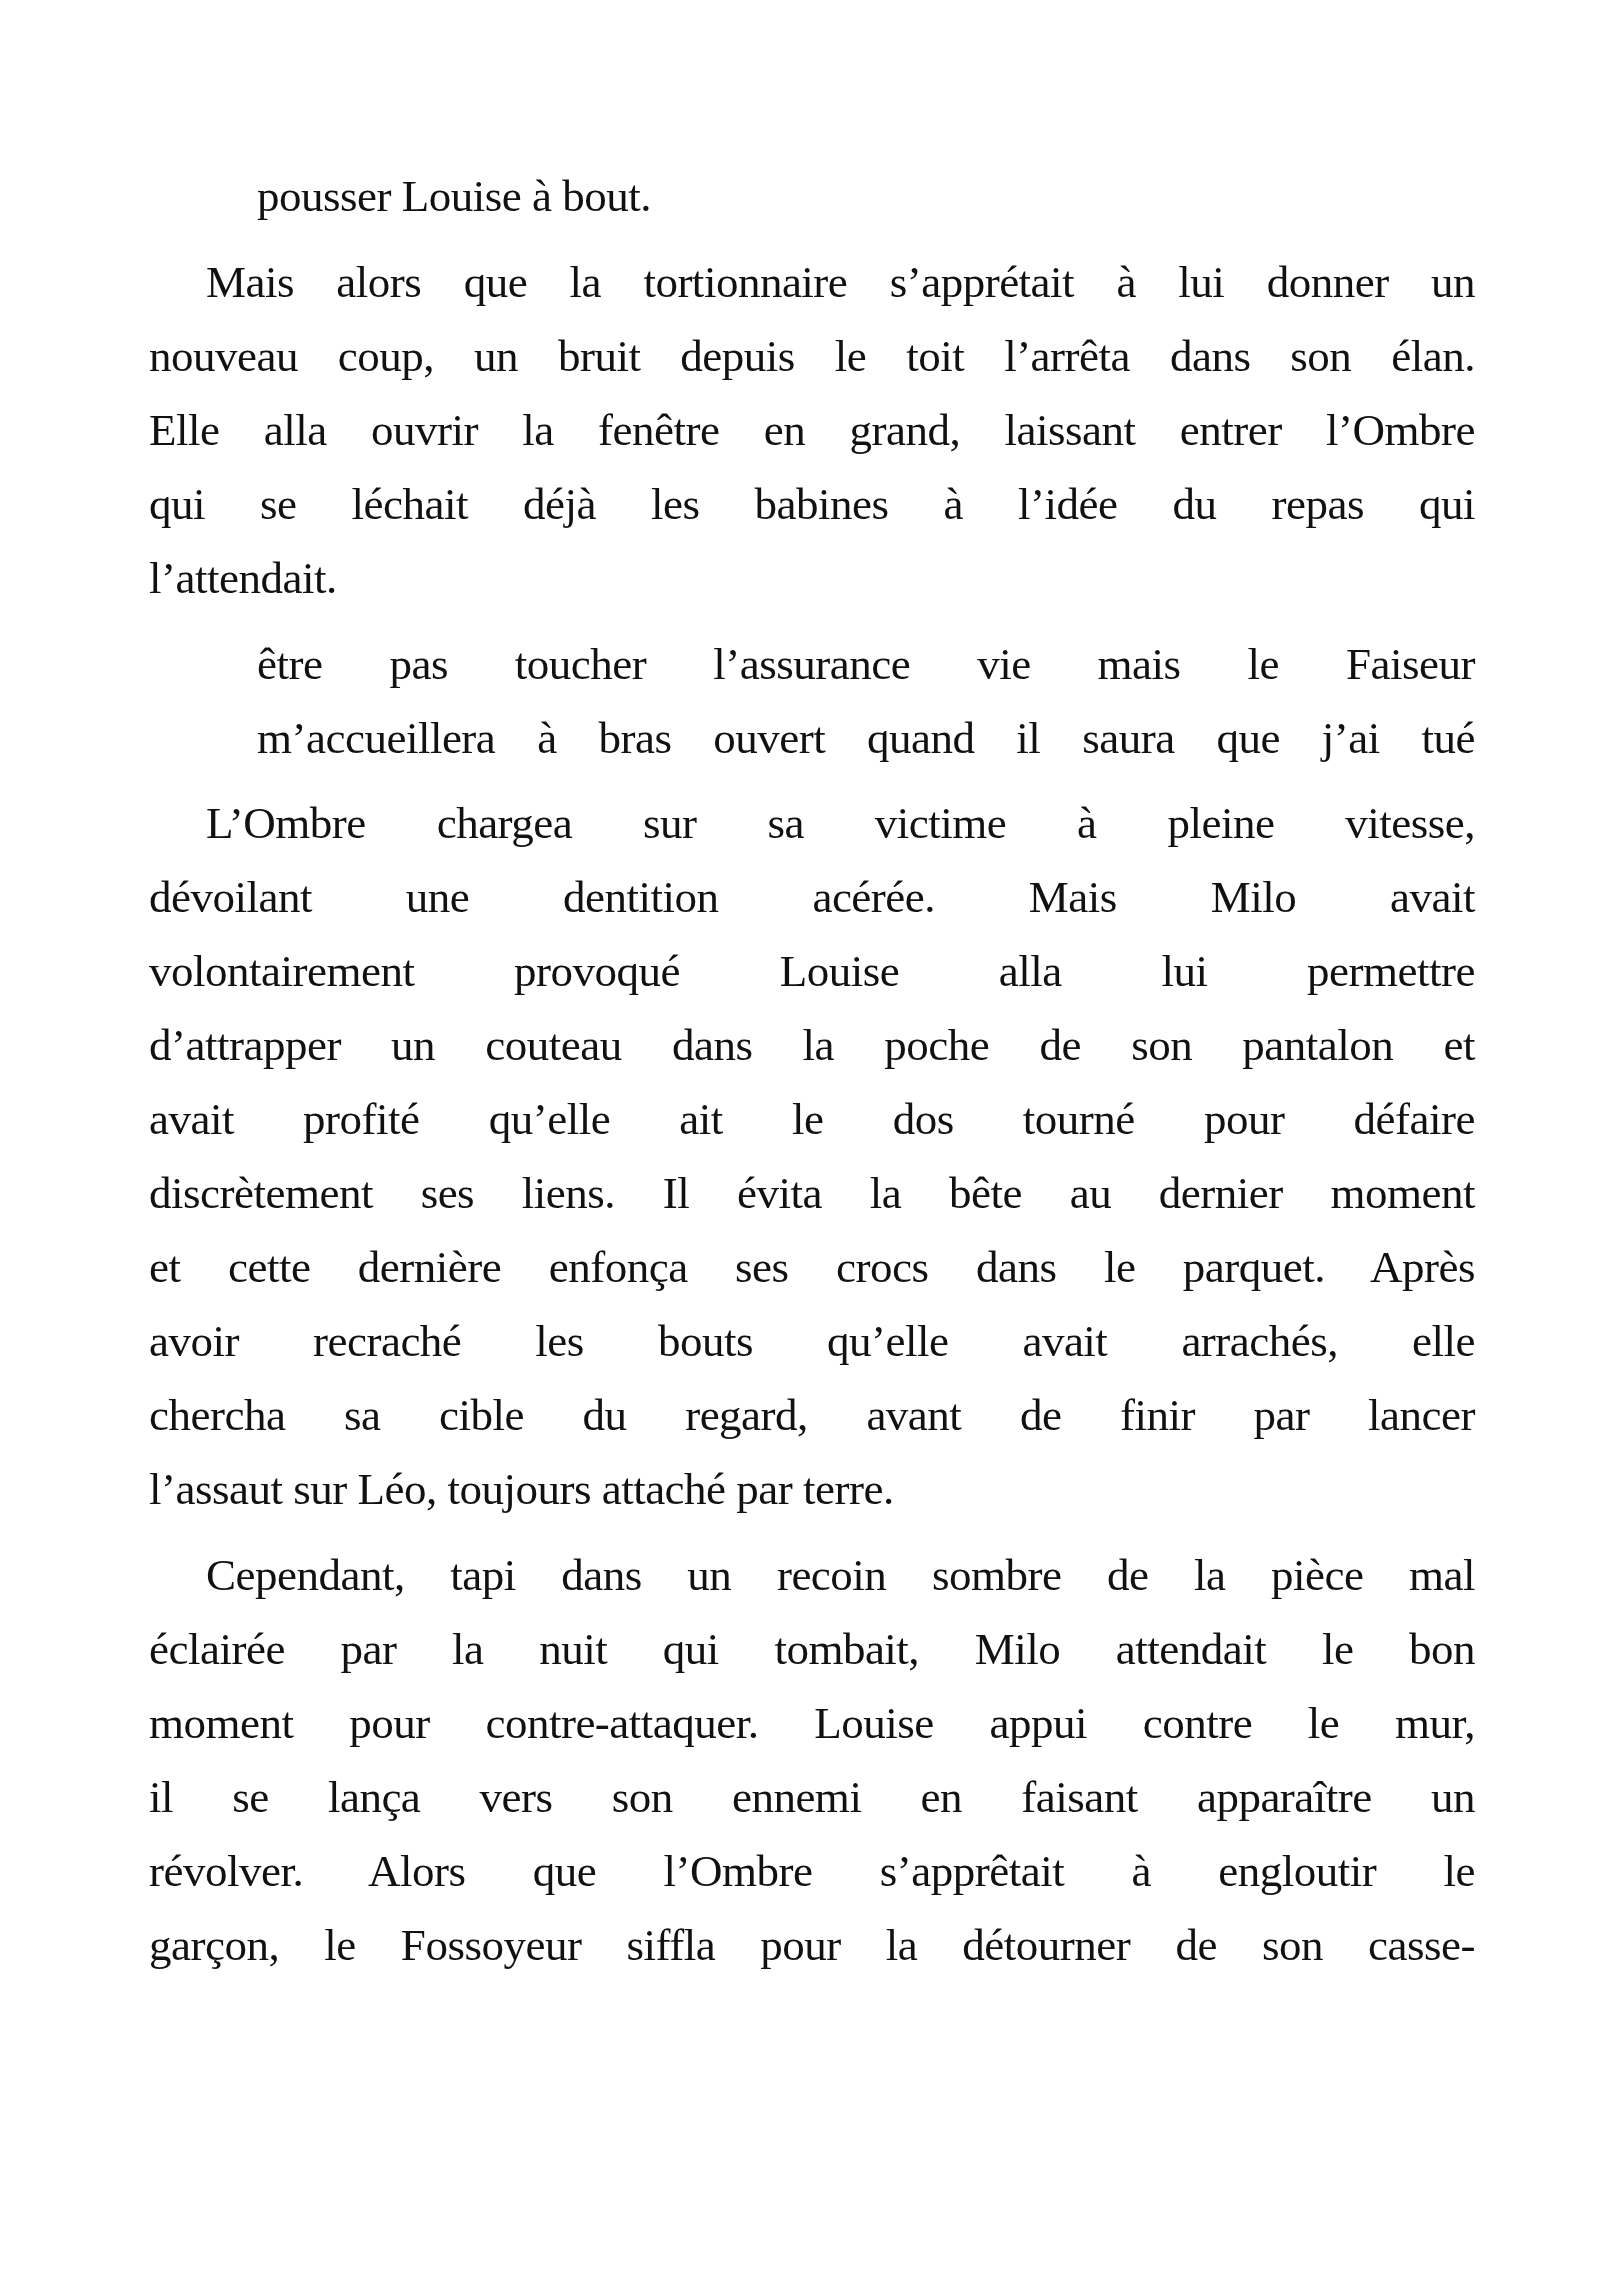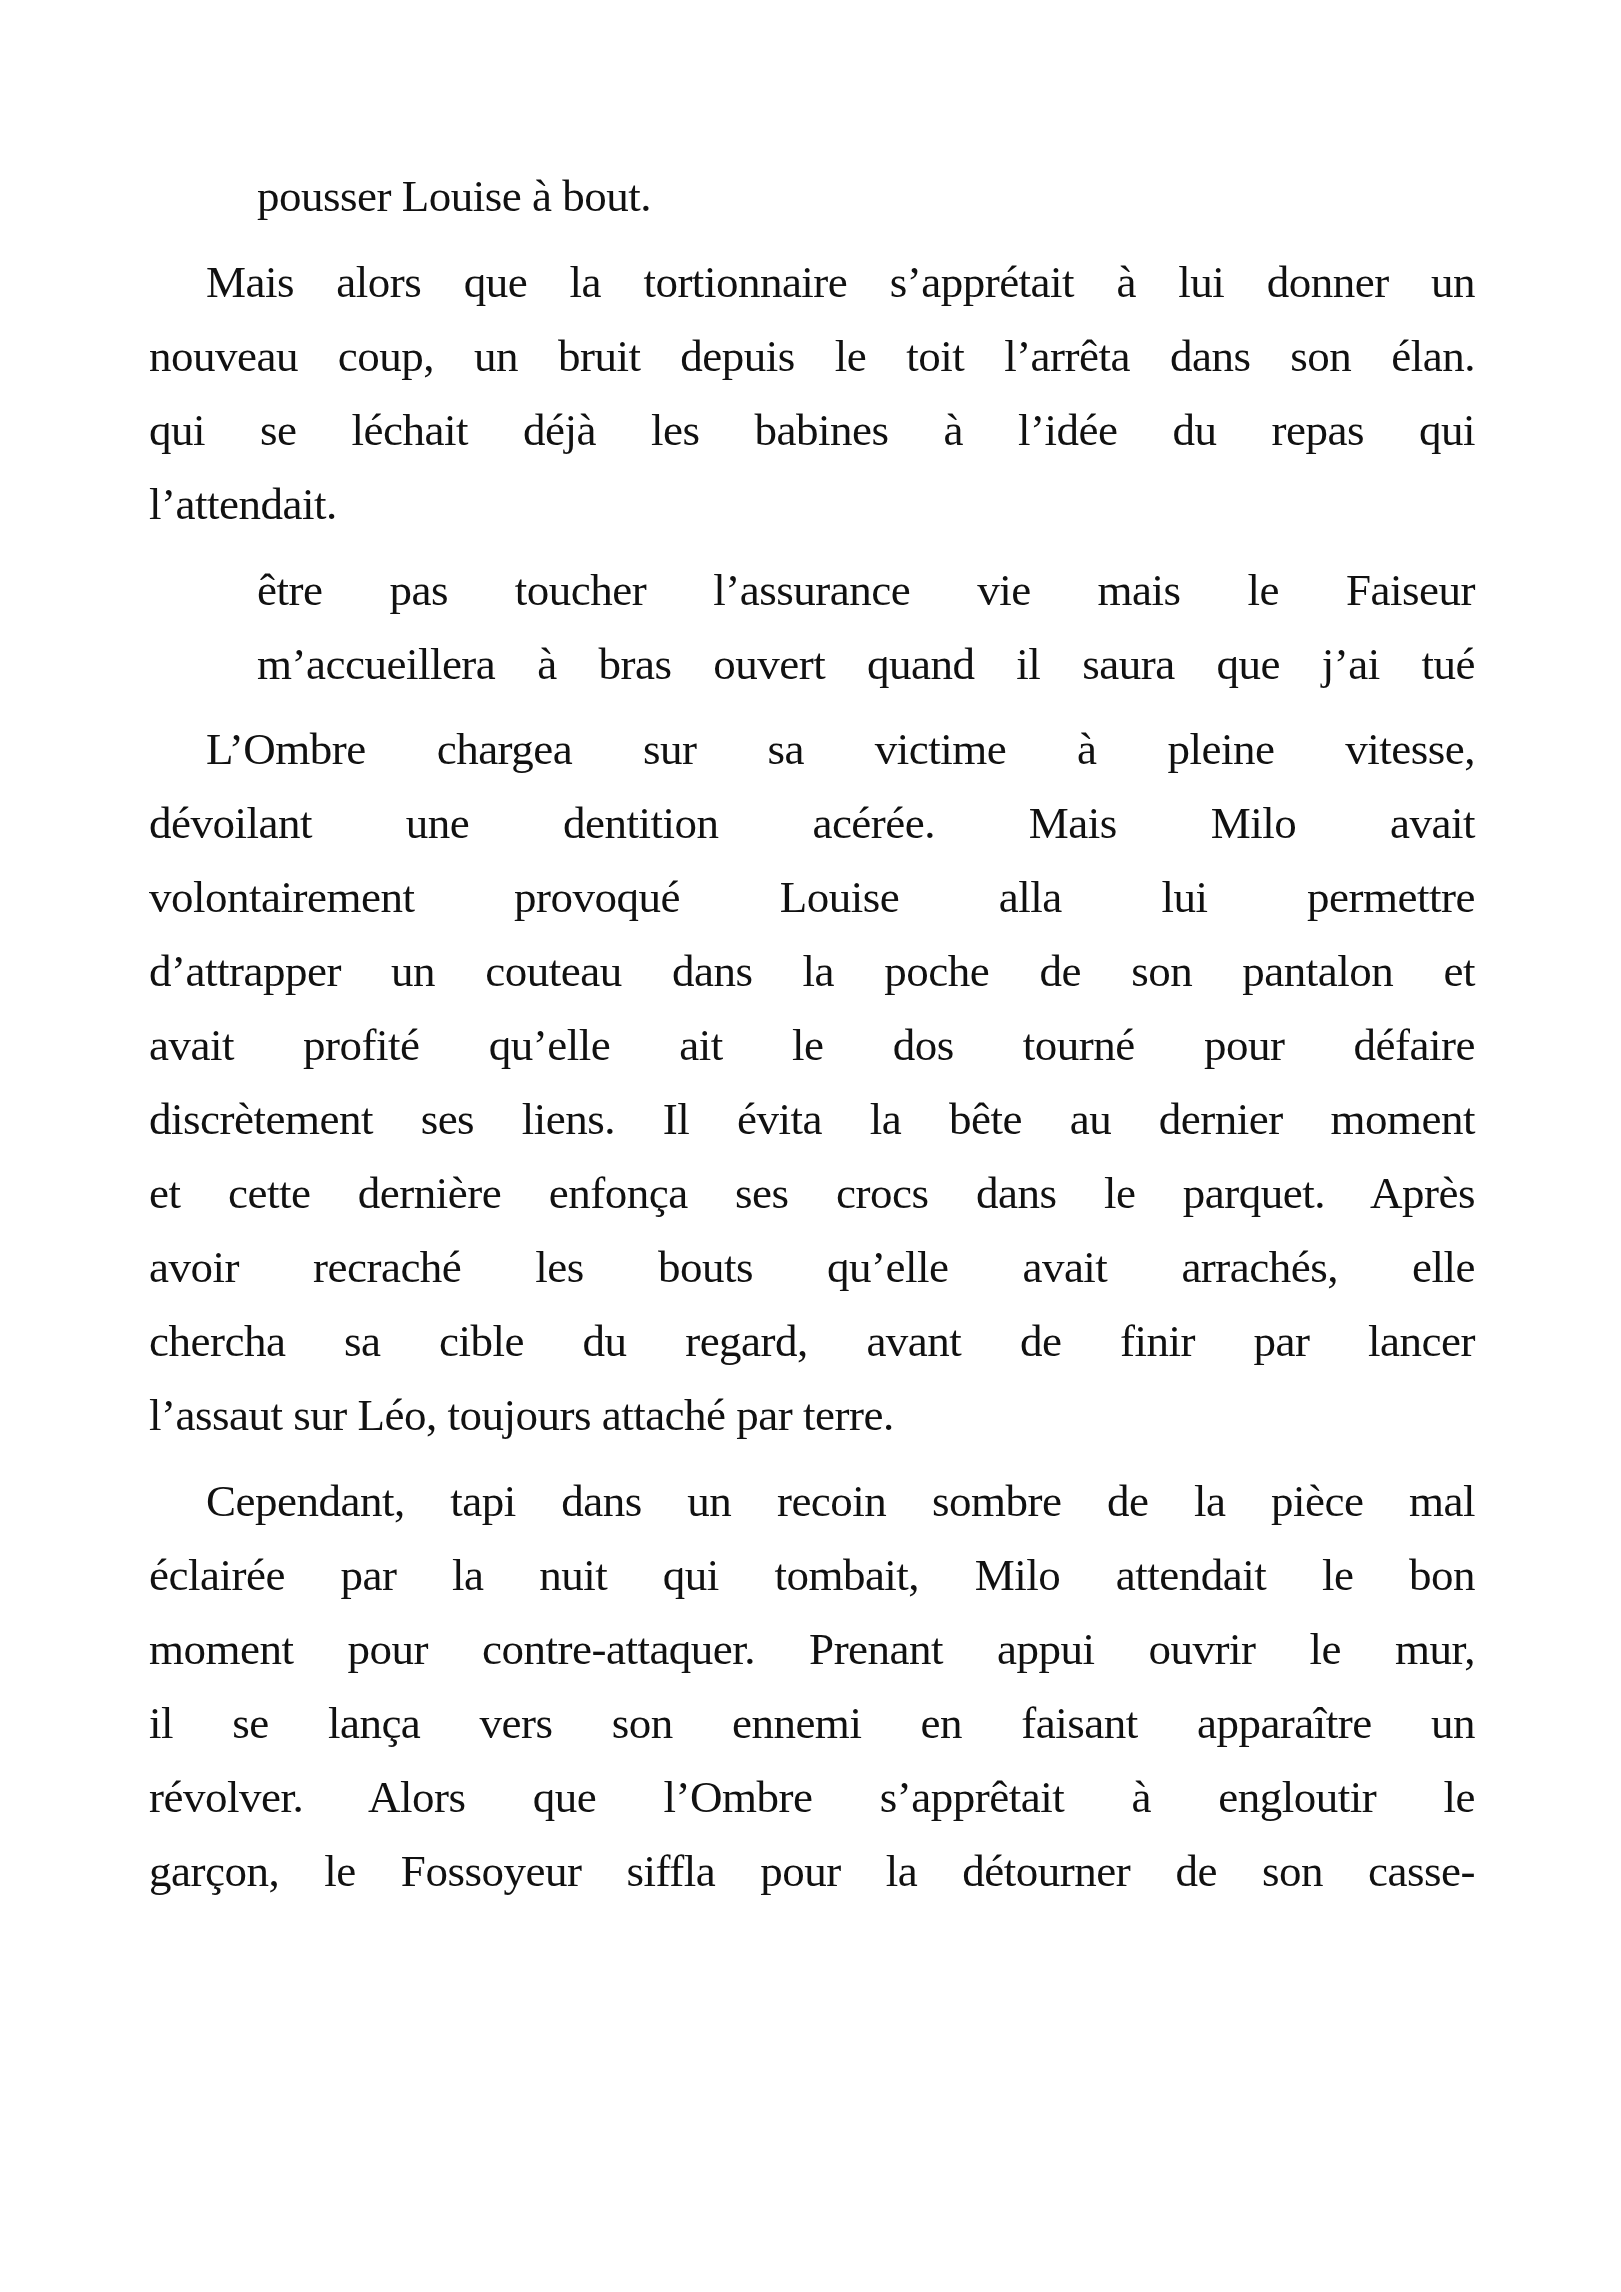--- a/index.html
+++ b/index.html
@@ -55,20 +55,21 @@
 
 <div class="page">
 
   <div class="para">
     <div class="line last indent-cont">pousser Louise à bout.</div>
   </div>
 
   <div class="para">
     <div class="line indent-para">Mais alors que la tortionnaire s’apprétait à lui donner un</div>
     <div class="line">nouveau coup, un bruit depuis le toit l’arrêta dans son élan.</div>
+    <div class="line">Elle alla ouvrir la fenêtre en grand, laissant entrer l’Ombre</div>
     <div class="line">qui se léchait déjà les babines à l’idée du repas qui</div>
     <div class="line last">l’attendait.</div>
   </div>
 
   <div class="para">
     <div class="line hang">être pas toucher l’assurance vie mais le Faiseur</div>
     <div class="line hang">m’accueillera à bras ouvert quand il saura que j’ai tué</div>
   </div>
 
   <div class="para">
@@ -80,20 +81,20 @@
     <div class="line">discrètement ses liens. Il évita la bête au dernier moment</div>
     <div class="line">et cette dernière enfonça ses crocs dans le parquet. Après</div>
     <div class="line">avoir recraché les bouts qu’elle avait arrachés, elle</div>
     <div class="line">chercha sa cible du regard, avant de finir par lancer</div>
     <div class="line last">l’assaut sur Léo, toujours attaché par terre.</div>
   </div>
 
   <div class="para">
     <div class="line indent-para">Cependant, tapi dans un recoin sombre de la pièce mal</div>
     <div class="line">éclairée par la nuit qui tombait, Milo attendait le bon</div>
-    <div class="line">moment pour contre-attaquer. Prenant appui ouvrir le mur,</div>
+    <div class="line">moment pour contre-attaquer. Louise appui contre le mur,</div>
     <div class="line">il se lança vers son ennemi en faisant apparaître un</div>
     <div class="line">révolver. Alors que l’Ombre s’apprêtait à engloutir le</div>
     <div class="line">garçon, le Fossoyeur siffla pour la détourner de son casse-</div>
   </div>
 
 </div>
 
 
 </body></html>

